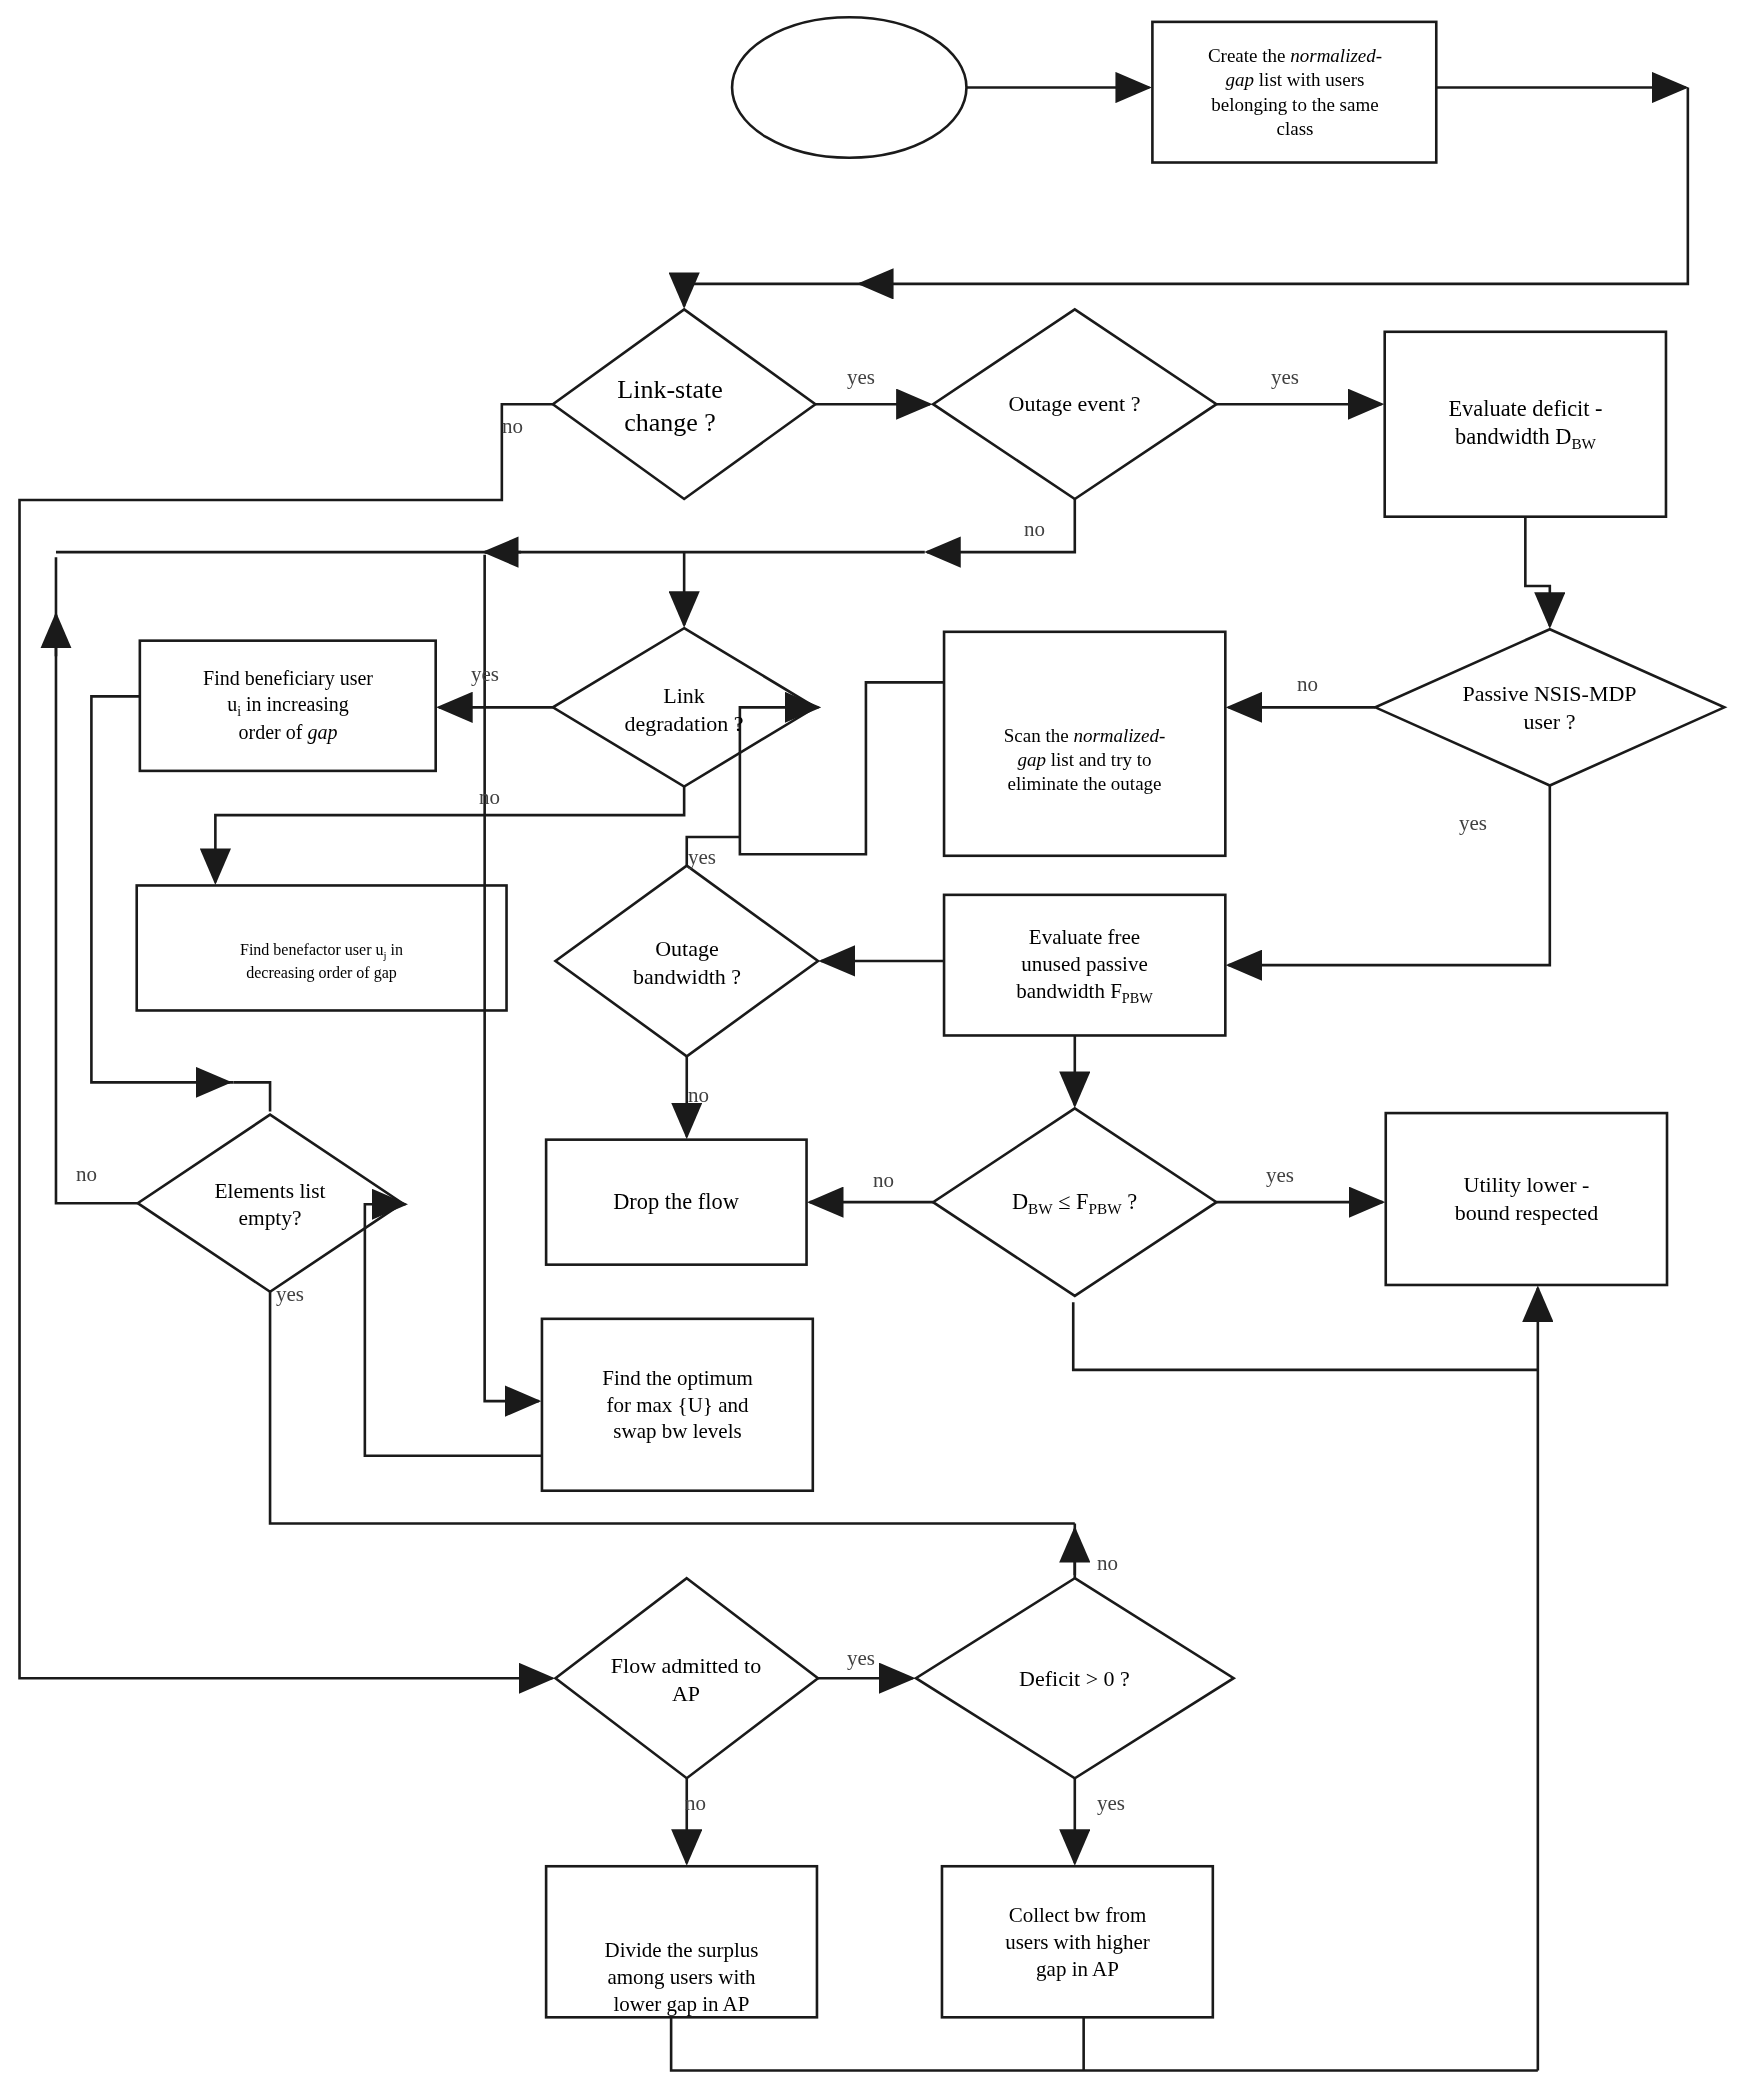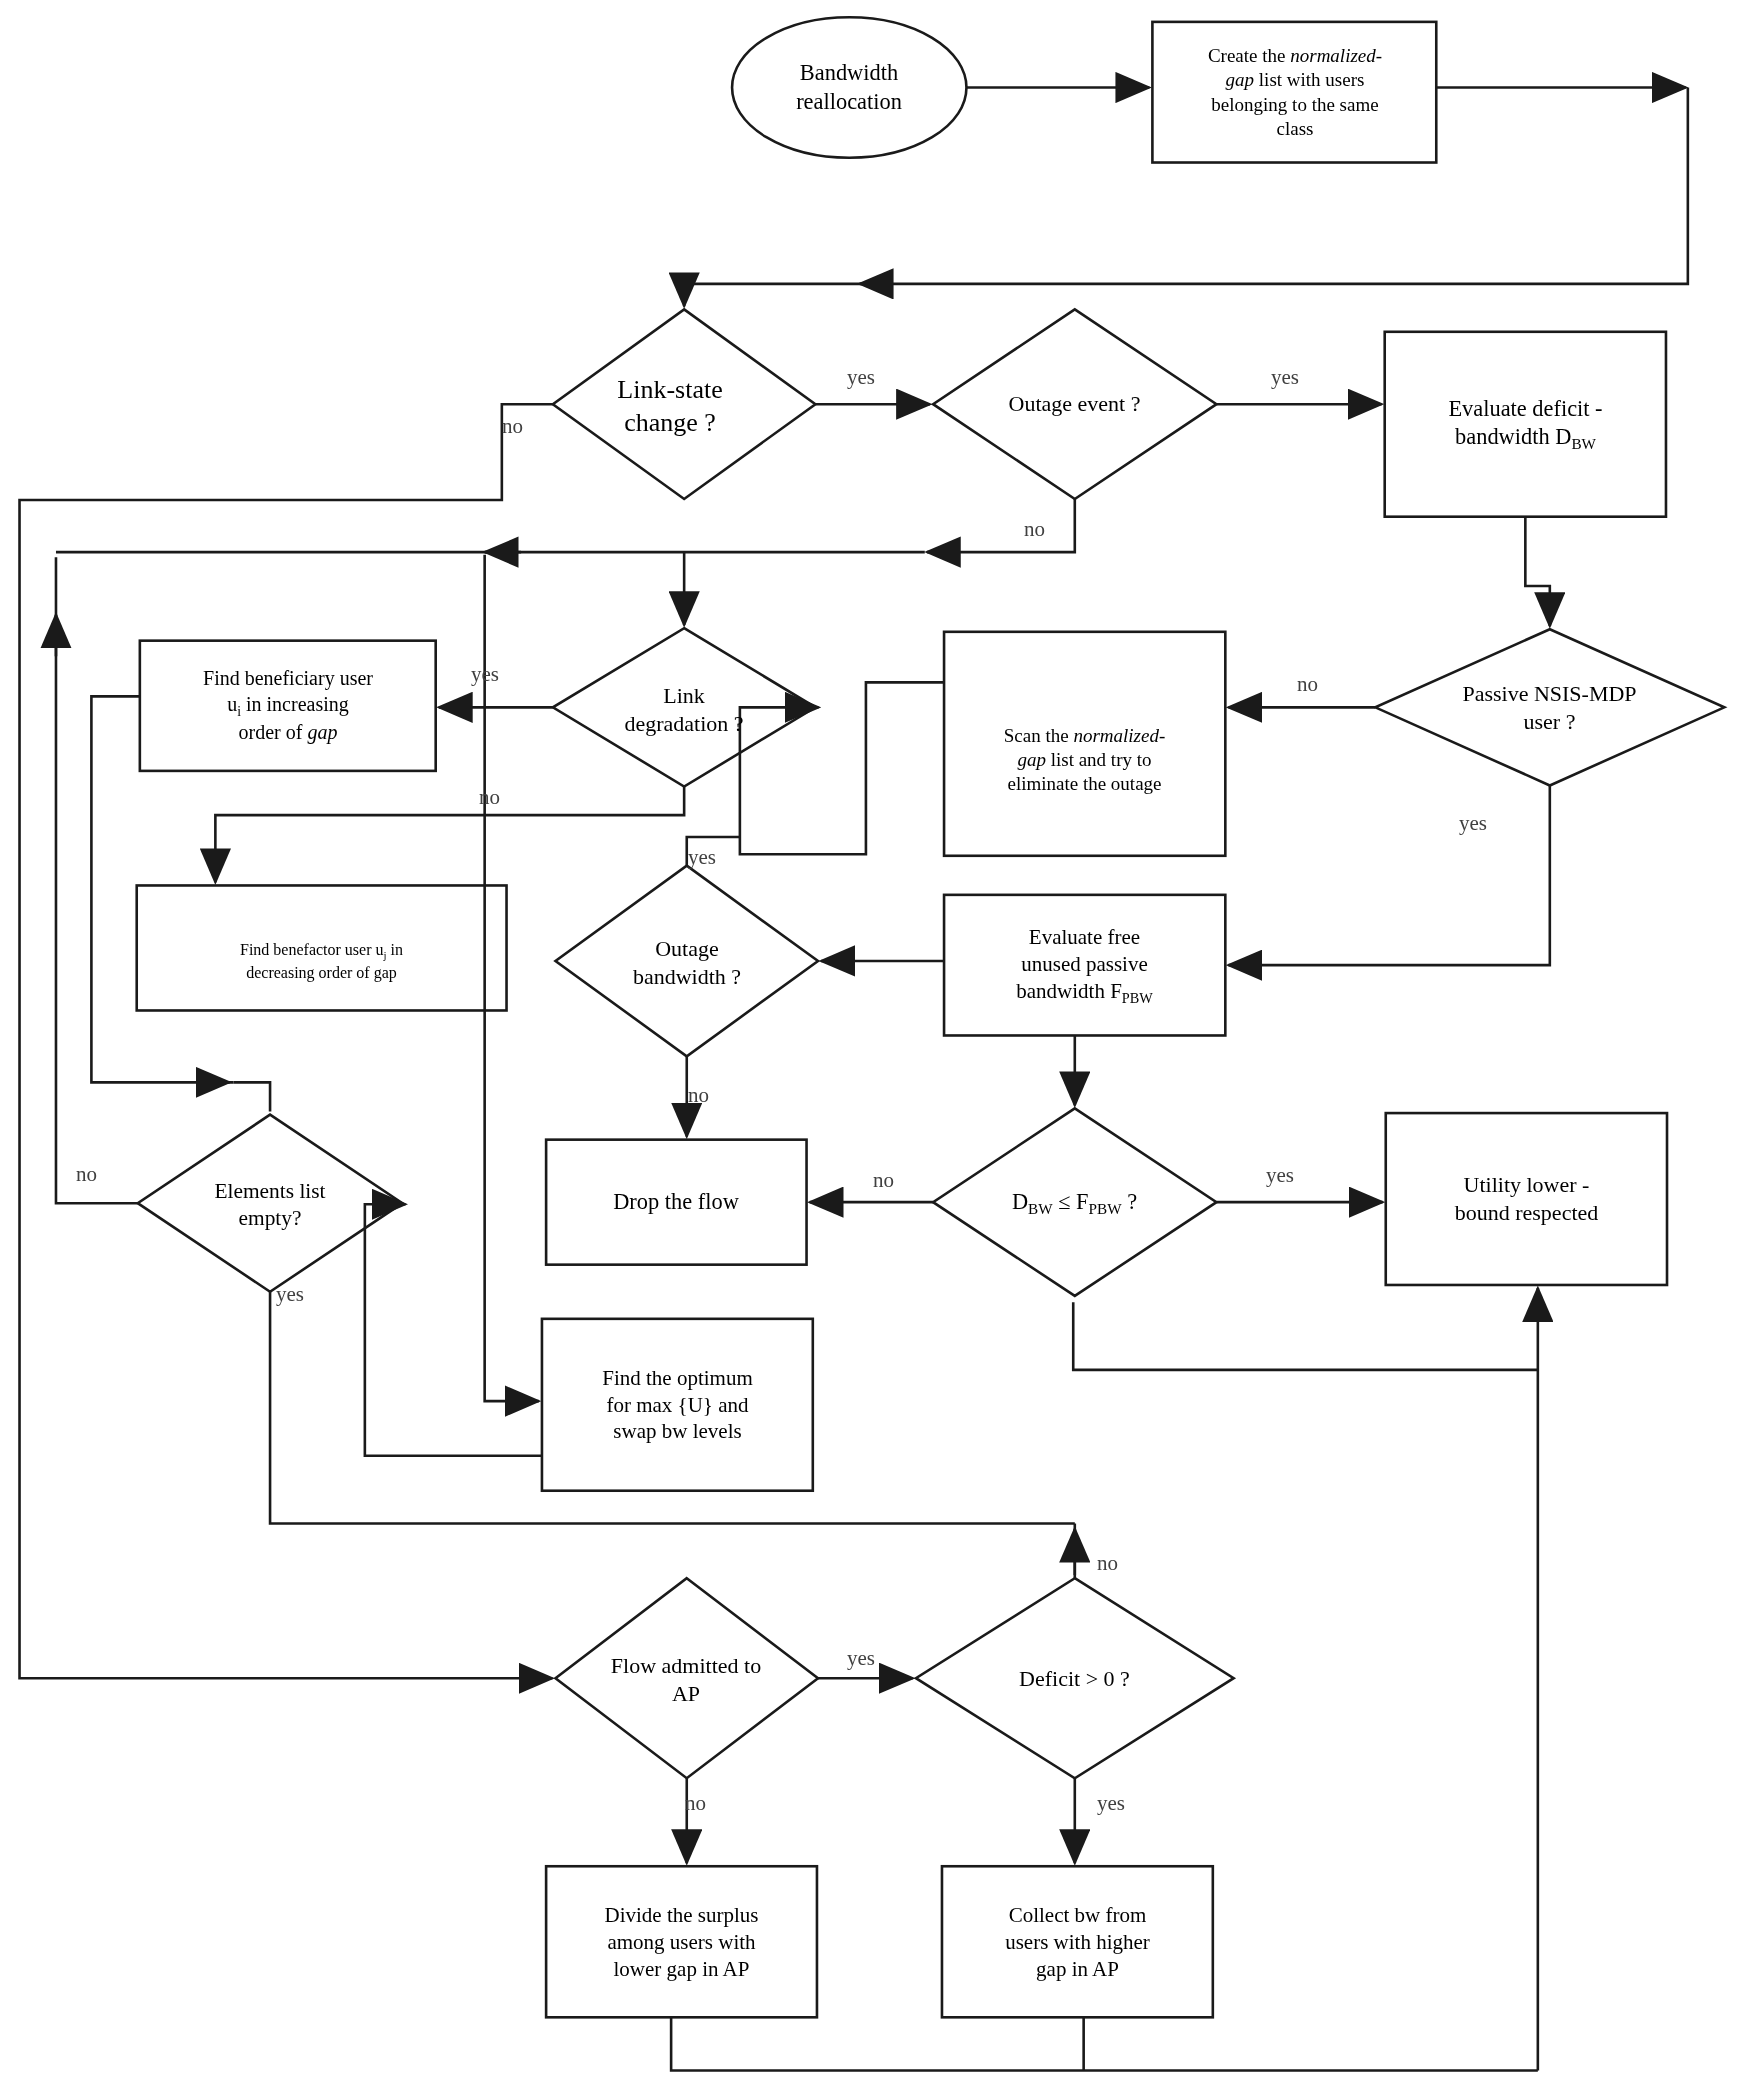--- a/index.html
+++ b/index.html
@@ -136,23 +136,20 @@
     <path d="M2063,3414 L2063,3577" marker-end="url(#ah)"></path>
 
     <path d="M1288,3873 L1288,3975 L2952,3975"></path>
     <path d="M2080,3873 L2080,3975"></path>
     <path d="M2952,3975 L2952,2473" marker-end="url(#ah)"></path>
 
     <path d="M2952,2630 L2060,2630 L2060,2500"></path>
   </g>
 </svg>
 
-<div class="shape-text" style="left:732px;top:33px;width:234px;height:109px;font-size:22.4px;">
-  <div><span>Bandwidth</span><br><span>reallocation</span></div>
-</div>
 
 <div class="shape-text" style="left:1158px;top:22px;width:274px;height:141px;font-size:19px;justify-content:center;">
   <div><span>Create the </span><i>normalized-</i><br><i>gap</i><span> list with users</span><br><span>belonging to the same</span><br><span>class</span></div>
 </div>
 
 <div class="shape-text" style="left:576px;top:359px;width:188px;height:94px;font-size:26px;">
   <div><span>Link-state</span><br><span>change ?</span></div>
 </div>
 
 <div class="shape-text" style="left:964px;top:383px;width:221px;height:42px;font-size:22px;">
@@ -212,21 +209,21 @@
 </div>
 
 <div class="shape-text" style="left:582px;top:1633px;width:208px;height:94px;font-size:22px;">
   <div><span>Flow admitted  to</span><br><span>AP</span></div>
 </div>
 
 <div class="shape-text" style="left:965px;top:1658px;width:219px;height:42px;font-size:22px;">
   <div><span>Deficit &gt; 0 ?</span></div>
 </div>
 
-<div class="shape-text" style="left:546px;top:1867px;width:271px;height:151px;font-size:21px;">
+<div class="shape-text" style="left:546px;top:1867px;width:271px;height:151px;font-size:21px;align-items:flex-end;">
   <div><span>Divide the surplus</span><br><span>among users with</span><br><span>lower gap in AP</span></div>
 </div>
 
 <div class="shape-text" style="left:942px;top:1867px;width:271px;height:151px;font-size:21px;">
   <div><span>Collect bw from</span><br><span>users with higher</span><br><span>gap in AP</span></div>
 </div>
 
 <div id="edge-label-host">
       <div class="edge-label" style="left: 502px; top: 414px;">no</div>
       <div class="edge-label" style="left: 847px; top: 365px;">yes</div>

